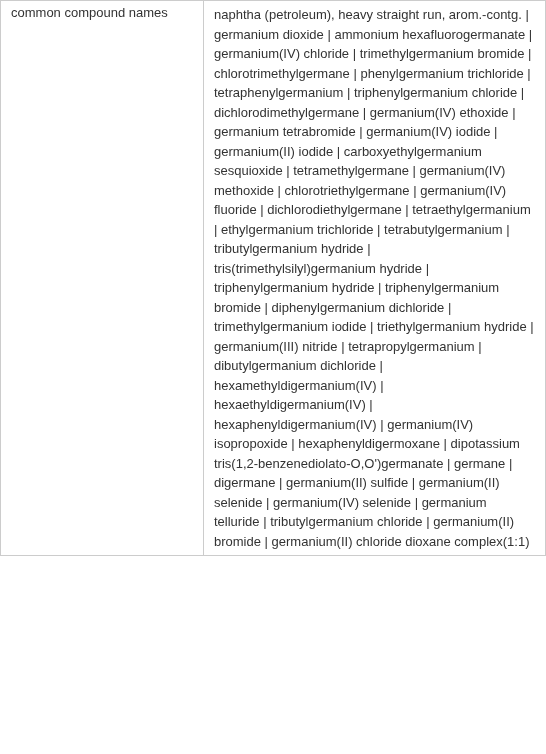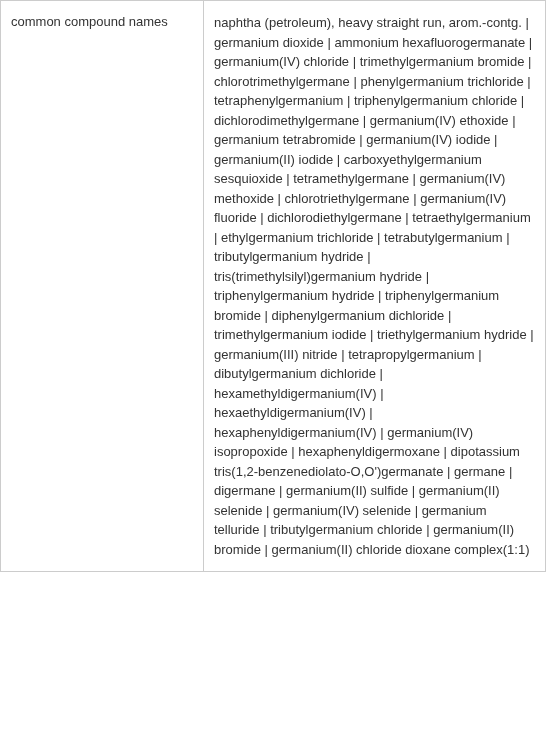--- a/index.html
+++ b/index.html
@@ -21,31 +21,31 @@
       display: flex;
       border: 1px solid #ccc;
       border-bottom: none;
     }
     .table-row:last-child {
       border-bottom: 1px solid #ccc;
     }
     .label-cell {
       width: 203px;
       min-width: 203px;
-      padding: 13px 10px;
+      padding: 4px 10px;
       border-right: 1px solid #ccc;
       vertical-align: top;
       font-size: 13px;
       color: #333;
       display: flex;
       align-items: flex-start;
     }
     .value-cell {
       flex: 1;
-      padding: 12px 10px;
+      padding: 4px 10px;
       font-size: 13px;
       color: #333;
       line-height: 1.5;
     }
   </style>
 </head>
 <body>
 
 <div class="table">
   <div class="table-row">

